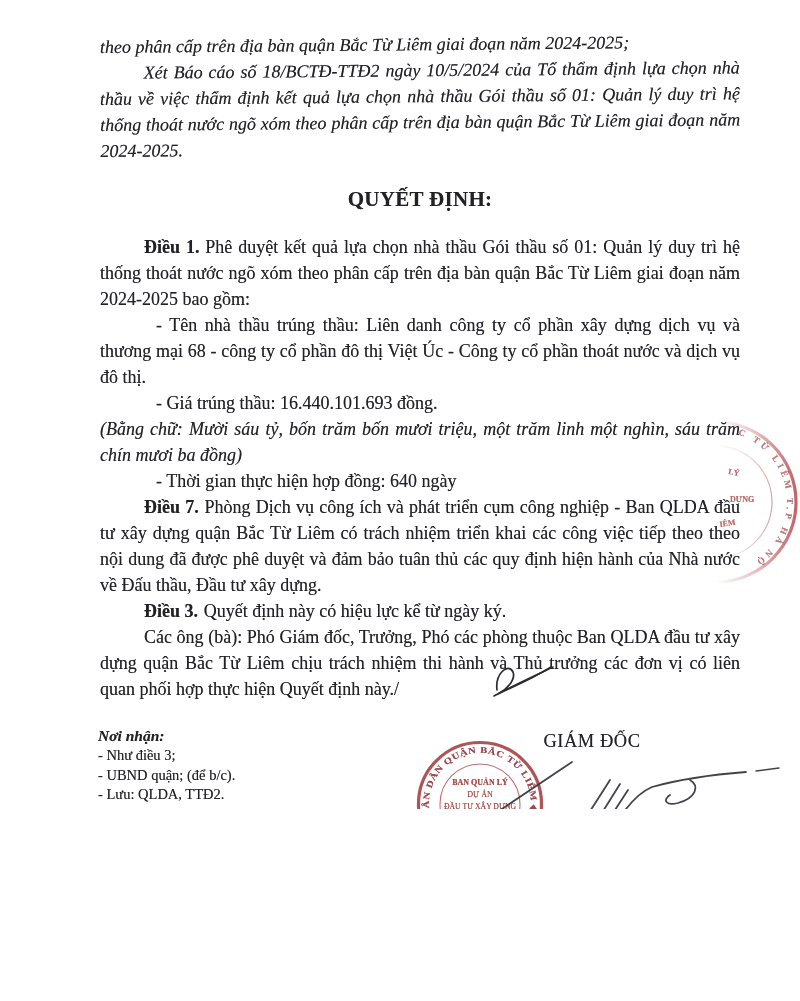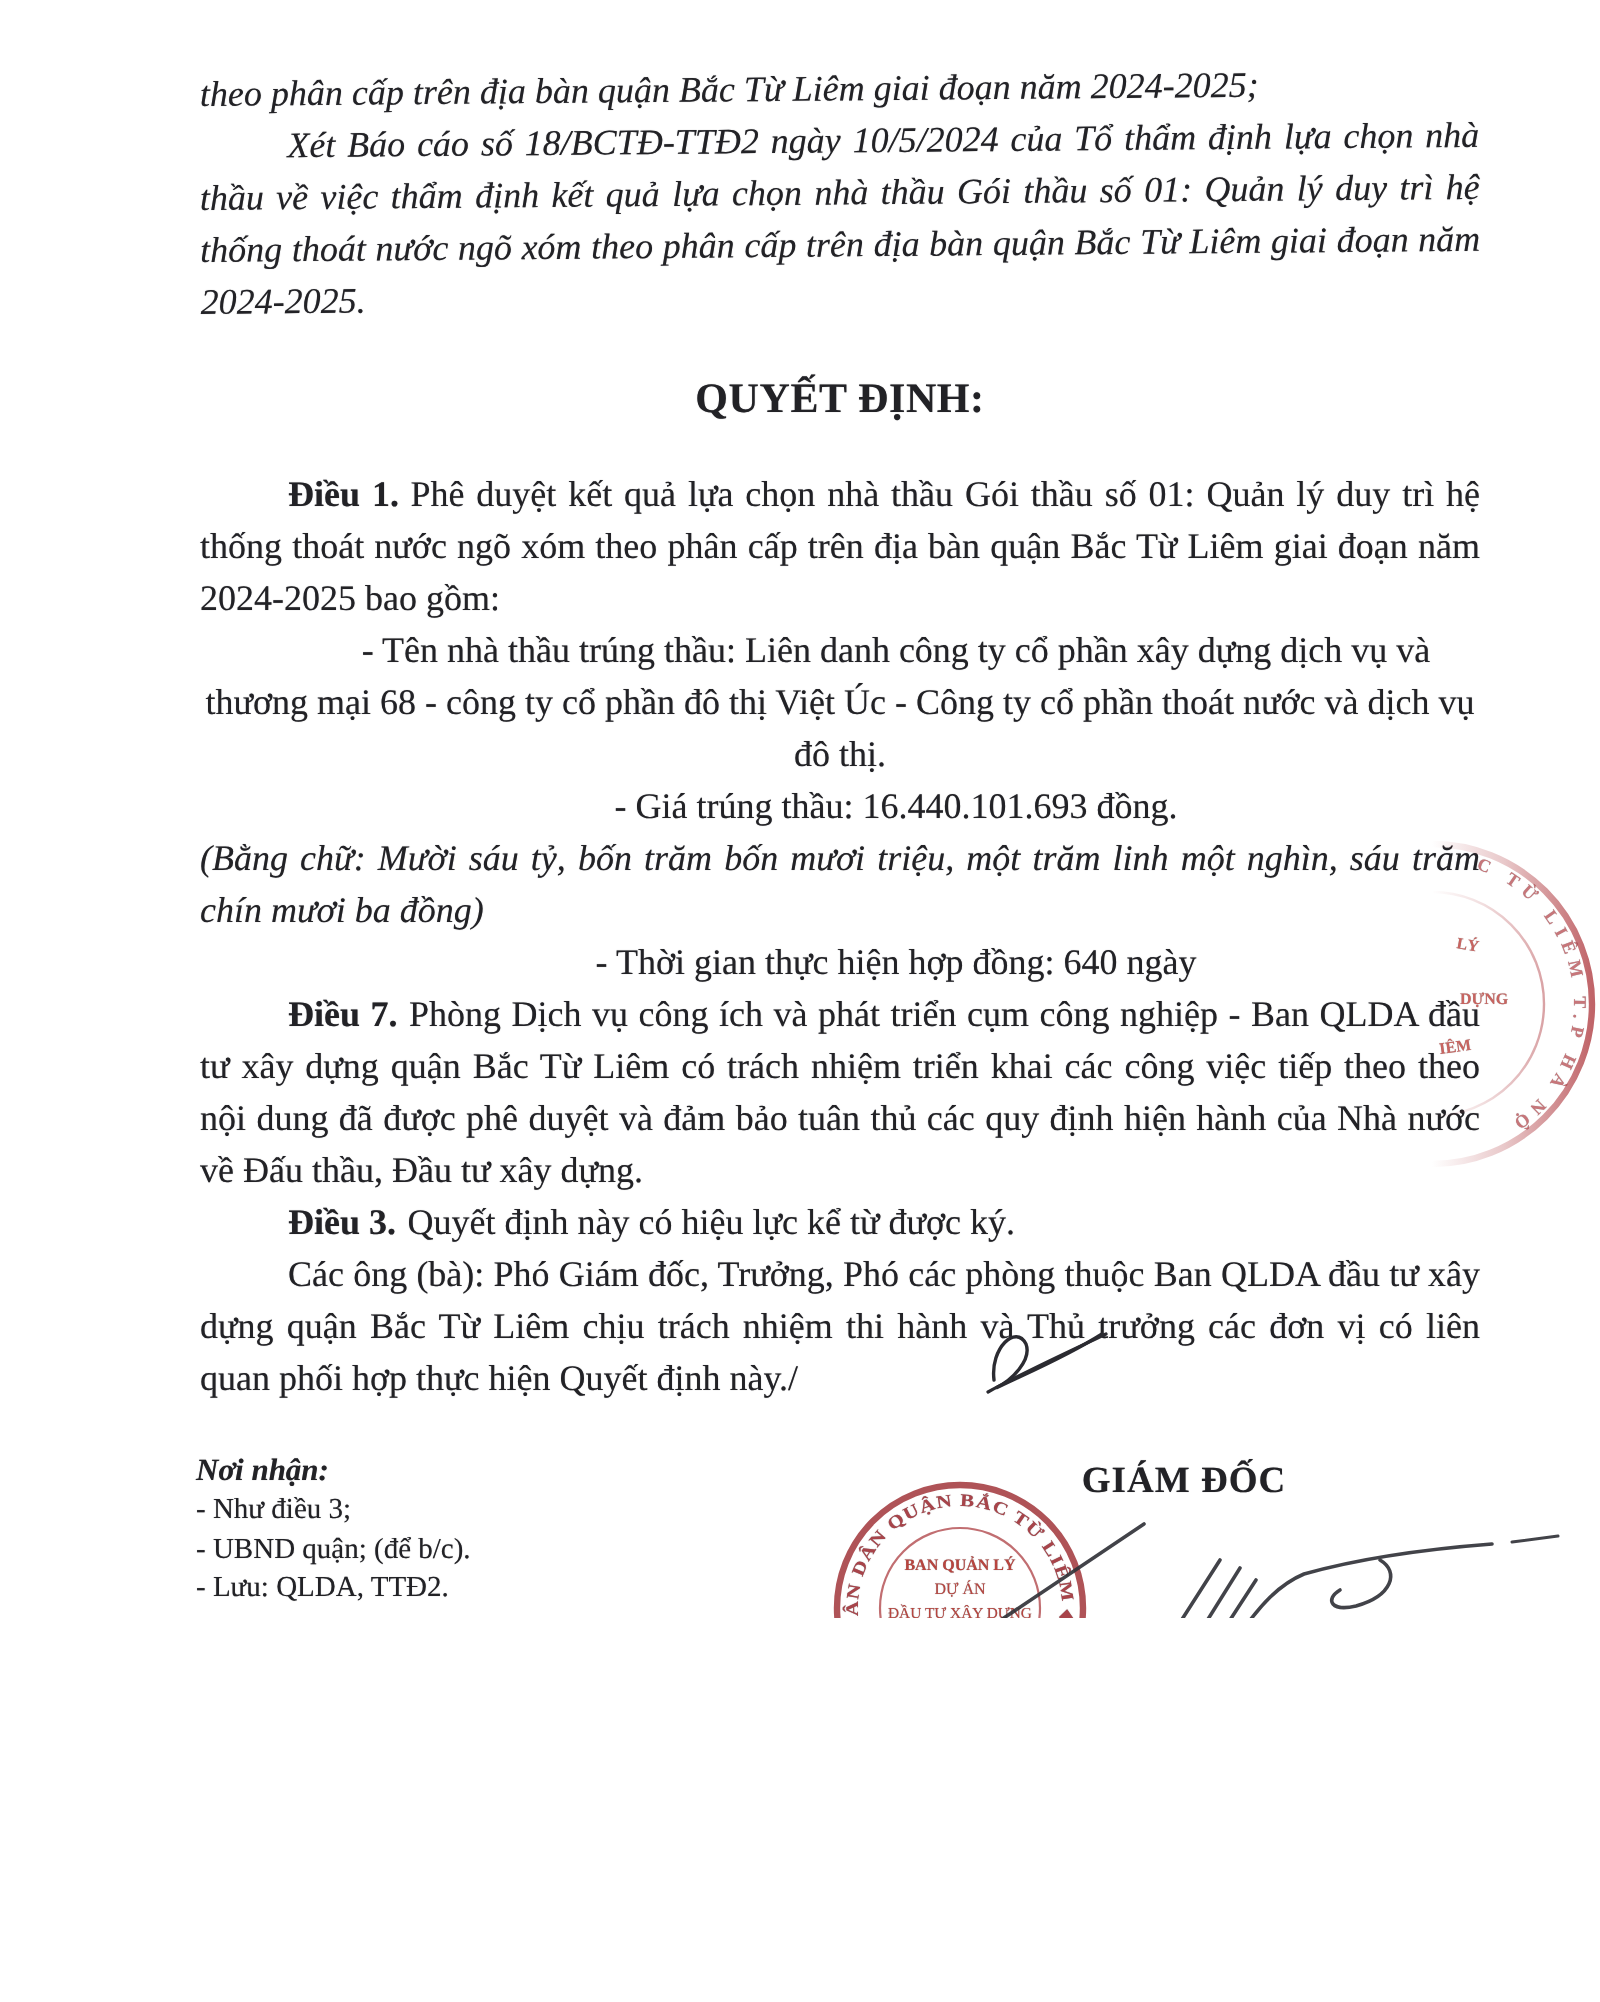--- a/index.html
+++ b/index.html
@@ -13,36 +13,36 @@
     font-family:"Liberation Serif", serif;
     font-size:18px;
     line-height:26px;
     color:#222226;
     text-shadow:0 0 .4px rgba(20,20,25,.5);
   }
   .page p{margin:0;}
   .italic{font-style:italic;}
   .justify{text-align:justify;}
   .ind{text-indent:44px;}
-  .ind2{text-indent:56px;text-align:center;}
+  .ind2{text-indent:56px;}
   .pre{transform:rotate(-0.5deg);transform-origin:left center;}
   .doc-heading{
     text-align:center;font-weight:bold;font-size:21px;
     margin:22px 0 22px;letter-spacing:.3px;line-height:26px;
   }
   .art-label{font-weight:bold;margin-right:.32em;}
   .mt4{margin-top:4px;} .mt6{margin-top:6px;}
   .closing{position:relative;}
   .sig-area{position:relative;height:245px;margin-top:24px;}
   .recipients{position:absolute;left:-2px;top:0;}
   .recipients-title{font-weight:bold;font-style:italic;font-size:15.5px;line-height:20px;}
   .recipients-item{font-size:14.5px;line-height:19.5px;font-style:normal;}
   .director-title{
     position:absolute;left:352px;top:2px;width:280px;
-    text-align:center;font-weight:bold;font-size:18.5px;letter-spacing:.5px;
+    text-align:center;font-weight:normal;font-size:18.5px;letter-spacing:.5px;
   }
   .signer-name{
     position:absolute;left:352px;top:138px;width:280px;
     text-align:center;font-weight:bold;font-size:18.5px;
   }
   .stamp-svg{position:absolute;left:314px;top:12px;}
   .signature-svg{position:absolute;left:293px;top:21px;}
   .squiggle-svg{position:absolute;left:386px;top:28px;}
   .partial-stamp-svg{position:absolute;left:688px;top:412px;}
   svg text{font-family:"Liberation Serif", serif;}
@@ -64,21 +64,21 @@
 
   <p class="ind2 mt4">- Giá trúng thầu: 16.440.101.693 đồng.</p>
 
   <p class="italic justify mt6">(Bằng chữ: Mười sáu tỷ, bốn trăm bốn mươi triệu, một trăm linh một nghìn, sáu trăm chín mươi ba đồng)</p>
 
 
   <p class="ind2">- Thời gian thực hiện hợp đồng: 640 ngày</p>
 
   <p class="justify ind mt6"><span class="art-label">Điều 7.</span><span>Phòng Dịch vụ công ích và phát triển cụm công nghiệp - Ban QLDA đầu tư xây dựng quận Bắc Từ Liêm có trách nhiệm triển khai các công việc tiếp theo theo nội dung đã được phê duyệt và đảm bảo tuân thủ các quy định hiện hành của Nhà nước về Đấu thầu, Đầu tư xây dựng.</span></p>
 
-  <p class="ind mt4"><span class="art-label">Điều 3.</span><span>Quyết định này có hiệu lực kể từ được ký.</span></p>
+  <p class="ind mt4"><span class="art-label">Điều 3.</span><span>Quyết định này có hiệu lực kể từ ngày ký.</span></p>
 
   <p class="justify ind mt4 closing"><span>Các ông (bà): Phó Giám đốc, Trưởng, Phó các phòng thuộc Ban QLDA đầu tư xây dựng quận Bắc Từ Liêm chịu trách nhiệm thi hành và Thủ trưởng các đơn vị có liên quan phối hợp thực hiện Quyết định này./</span>
     <svg class="squiggle-svg" width="80" height="54" viewBox="486 714 80 54" fill="none">
       <path d="M497,752 C495,736 508,724 513,734 C516,742 506,752 498,756 C510,750 532,741 551,729" stroke="#2b2b31" stroke-width="1.7" stroke-linecap="round"></path>
       <path d="M494,758 C512,748 534,738 553,729" stroke="#2b2b31" stroke-width="1.6" stroke-linecap="round"></path>
     </svg>
   </p>
 
   <div class="sig-area">
 

